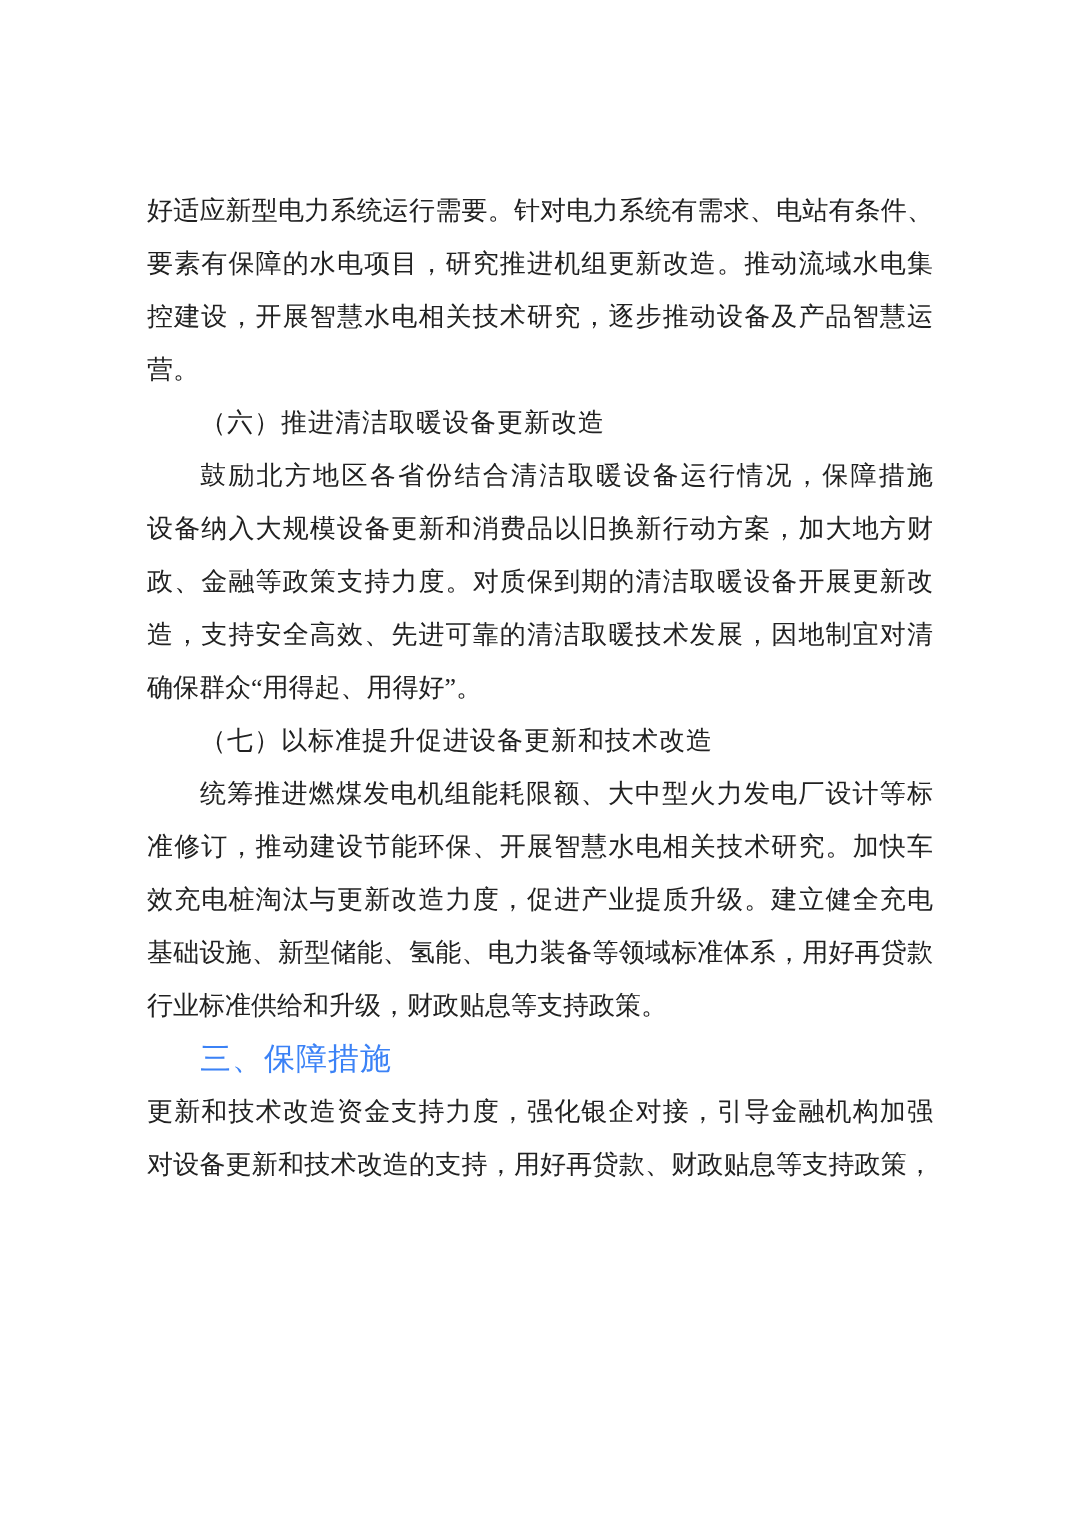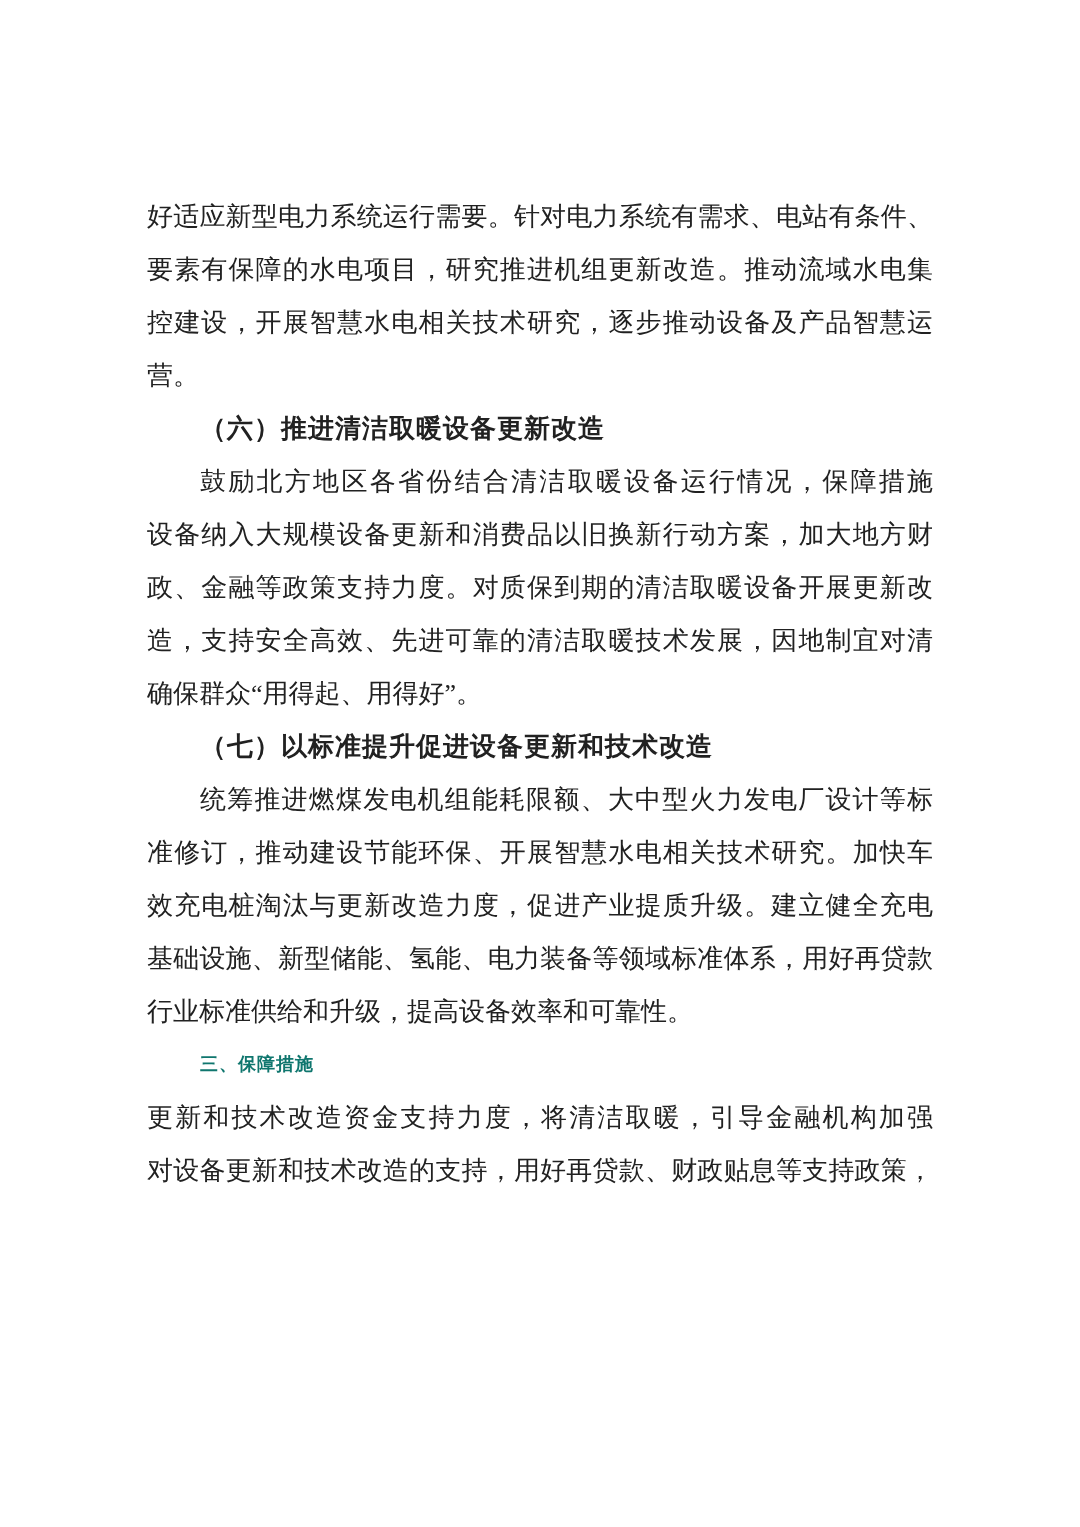--- a/index.html
+++ b/index.html
@@ -10,21 +10,21 @@
   #page {
     position: relative;
     width: 1080px;
     height: 1527px;
     background: #ffffff;
     overflow: hidden;
   }
   #text-block {
     position: absolute;
     left: 147px;
-    top: 190px;
+    top: 184px;
     width: 786px;
   }
   .line {
     box-sizing: border-box;
     width: 100%;
     height: 53px;
     line-height: 53px;
     font-size: 26px;
     font-family: "Liberation Serif", "DejaVu Serif", serif;
     color: #212121;
@@ -33,32 +33,32 @@
     text-align: left;
   }
   .line.justify {
     text-align: justify;
     text-align-last: justify;
   }
   .line.indent {
     padding-left: 53px;
   }
   .line .bold {
-    font-weight: 700;
+    font-weight: 400;
   }
   .line.heading-item {
     font-weight: 700;
     letter-spacing: 1px;
   }
   .line.heading-section {
     font-family: "Liberation Sans", "DejaVu Sans", sans-serif;
     font-weight: 700;
-    font-size: 18px;
+    font-size: 31px;
     letter-spacing: 1px;
-    color: #0f766e;
+    color: #3b82f6;
   }
 </style>
 </head>
 <body>
 
 <div id="page">
   <div id="text-block">
       <div class="line body justify"><span>好适应新型电力系统运行需要。针对电力系统有需求、电站有条件、</span></div>
       <div class="line body justify"><span>要素有保障的水电项目，研究推进机组更新改造。推动流域水电集</span></div>
       <div class="line body justify"><span>控建设，开展智慧水电相关技术研究，逐步推动设备及产品智慧运</span></div>
@@ -67,18 +67,18 @@
       <div class="line body indent justify"><span>鼓励北方地区各省份结合清洁取暖设备运行情况，保障措施</span></div>
       <div class="line body justify"><span>设备纳入大规模设备更新和消费品以旧换新行动方案，加大地方财</span></div>
       <div class="line body justify"><span>政、金融等政策支持力度。对质保到期的清洁取暖设备开展更新改</span></div>
       <div class="line body justify"><span>造，支持安全高效、先进可靠的清洁取暖技术发展，因地制宜对清</span></div>
       <div class="line body"><span>确保群众“用得起、用得好”。</span></div>
       <div class="line heading-item indent"><span class="bold">（七）以标准提升促进设备更新和技术改造</span></div>
       <div class="line body indent justify"><span>统筹推进燃煤发电机组能耗限额、大中型火力发电厂设计等标</span></div>
       <div class="line body justify"><span>准修订，推动建设节能环保、开展智慧水电相关技术研究。加快车</span></div>
       <div class="line body justify"><span>效充电桩淘汰与更新改造力度，促进产业提质升级。建立健全充电</span></div>
       <div class="line body justify"><span>基础设施、新型储能、氢能、电力装备等领域标准体系，用好再贷款</span></div>
-      <div class="line body"><span>行业标准供给和升级，提高设备效率和可靠性。</span></div>
+      <div class="line body"><span>行业标准供给和升级，财政贴息等支持政策。</span></div>
       <div class="line heading-section indent"><span class="bold">三、保障措施</span></div>
-      <div class="line body justify"><span>更新和技术改造资金支持力度，将清洁取暖，引导金融机构加强</span></div>
+      <div class="line body justify"><span>更新和技术改造资金支持力度，强化银企对接，引导金融机构加强</span></div>
       <div class="line body justify"><span>对设备更新和技术改造的支持，用好再贷款、财政贴息等支持政策，</span></div>
     </div>
 </div>
 
 </body></html>

